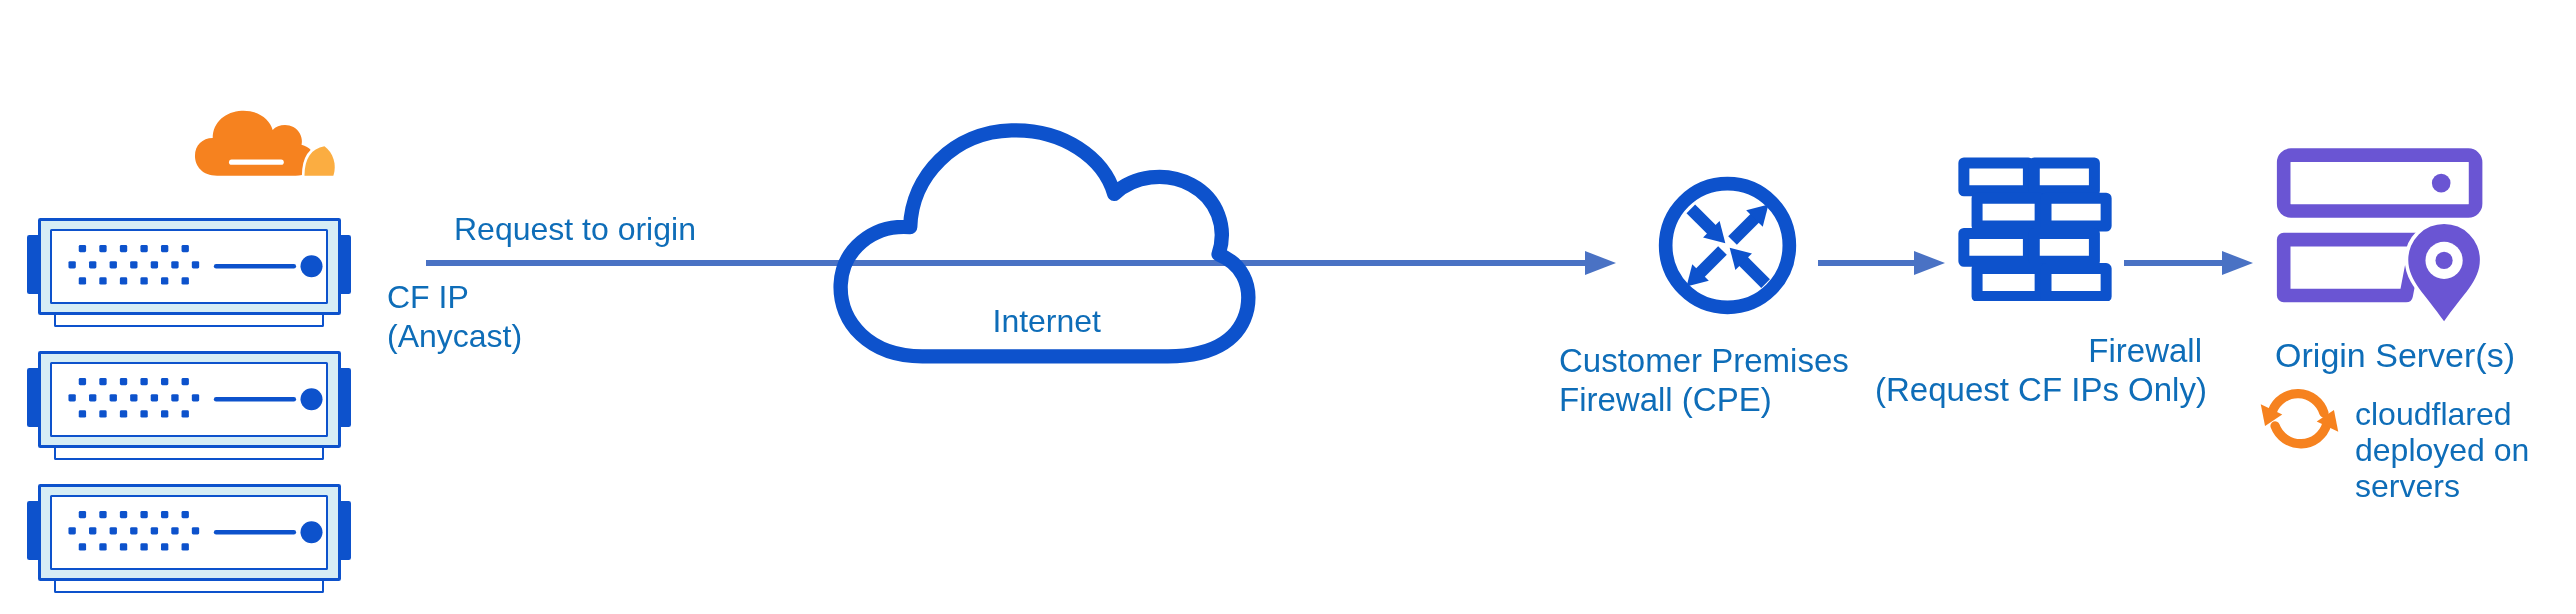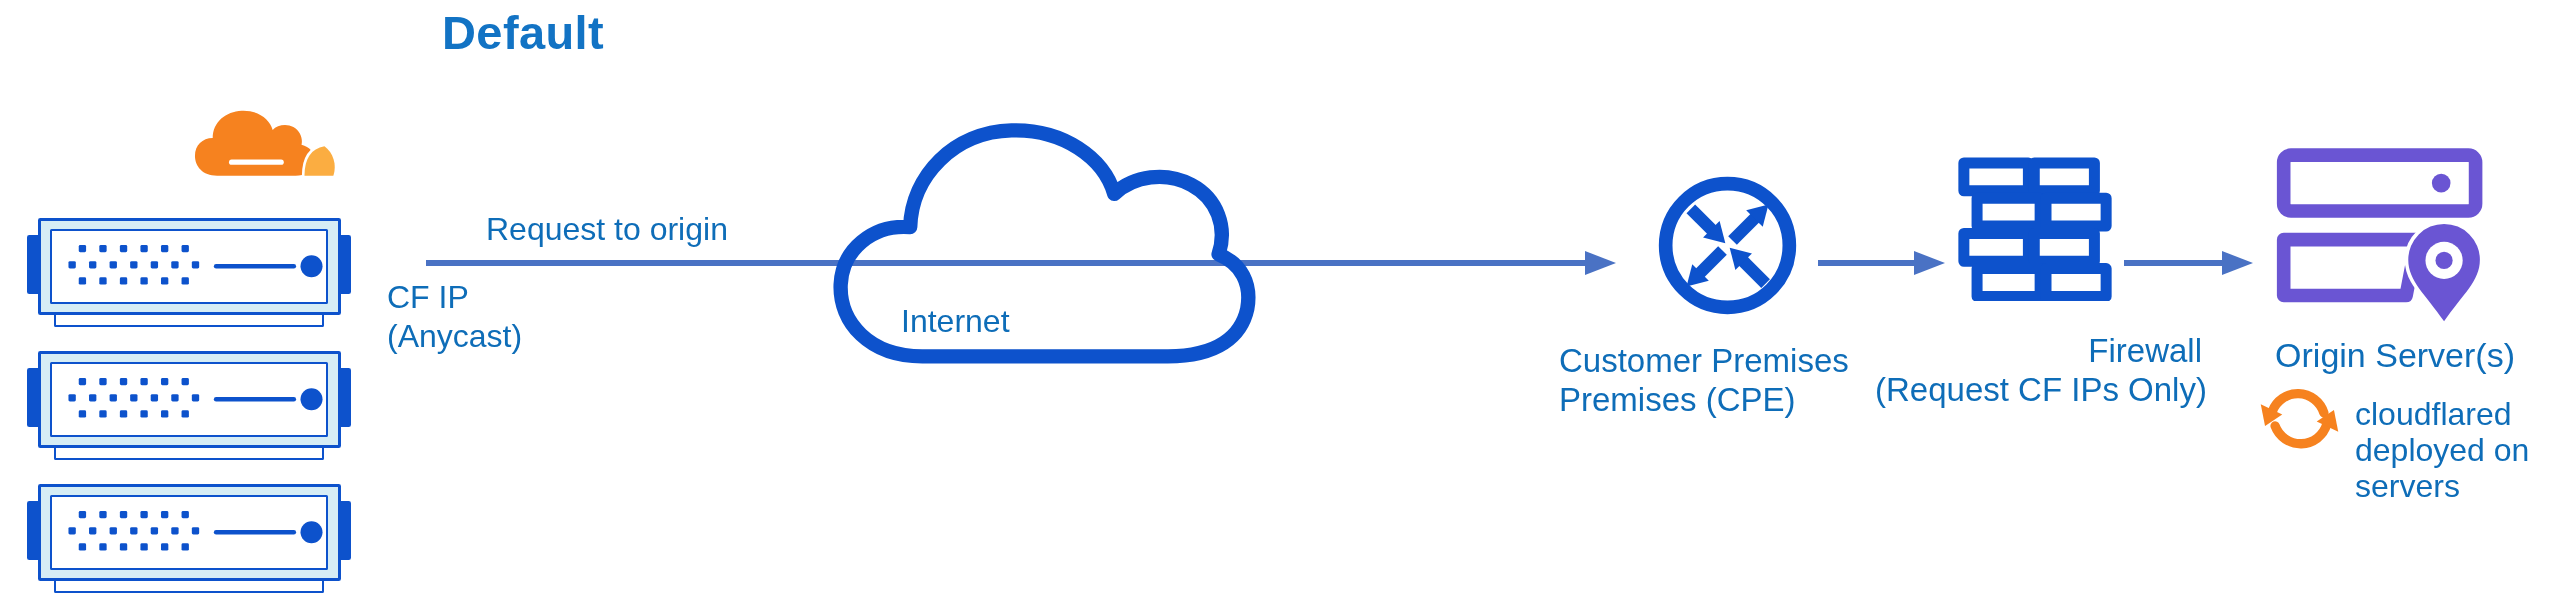--- a/index.html
+++ b/index.html
@@ -32,34 +32,33 @@
             border:2.3px solid var(--icon-blue);border-radius:1.5px;z-index:0;}
 
   
   .harrow{height:6px;background:var(--line-blue);}
   .harrow::after{content:'';position:absolute;right:-31px;top:50%;transform:translateY(-50%);
                  width:0;height:0;border-left:31px solid var(--line-blue);
                  border-top:12px solid transparent;border-bottom:12px solid transparent;}
 
   .lbl{font-size:33px;line-height:39px;white-space:nowrap;}
   .lbl-c{text-align:right;}
-  .request{left:454px;top:210px;font-size:32px;margin-left:32px;}
+  .request{left:454px;top:210px;font-size:32px;}
   .ip{left:387px;top:278px;white-space:pre-line;font-size:32px;}
-  .internet-lbl{left:901px;top:302px;width:200px;text-align:left;font-size:32px;}
+  .internet-lbl{left:901px;top:302px;width:200px;text-align:right;font-size:32px;}
   .cpe-lbl{left:1559px;top:341px;}
   .fwl{left:1875px;top:331px;width:327px;}
   .origin-lbl{left:2255px;top:336px;width:260px;text-align:right;font-size:34px;}
   .note{left:2355px;top:396px;width:206px;font-size:32px;line-height:36px;}
 </style>
 </head>
 <body>
 
 <div id="canvas">
 
-  <div class="abs title">Default</div>
 
   <span class="abs" style="left:192px;top:107px;">
     <svg width="148" height="77" viewBox="0 0 200 102">
       <path fill="var(--orange)" d="M34,92 C14,92 4,79 4,65 C4,51 14,41 28,41 C28,19 46,5 67,4 C89,3 105,15 109,30 C115,23 128,21 137,26 C146,31 150,41 148,50 C160,53 168,63 166,74 C164,86 152,92 140,92 Z"></path>
       <rect x="50" y="70" width="74" height="7" rx="3.5" fill="#fff"></rect>
       <path fill="var(--orange-light)" stroke="#fff" stroke-width="7" paint-order="stroke" d="M152,92 C152,69 161,55 179,52 C191,61 196,77 191,92 Z"></path>
     </svg>
   </span>
 
   <div class="abs server" style="left:27px;top:218px;">
@@ -192,21 +191,21 @@
       <g class="fb">
         <polygon points="102,102 71,94 94,71"></polygon>
         <polygon points="162,48 154,79 131,56"></polygon>
         <polygon points="48,162 56,131 79,154"></polygon>
         <polygon points="108,108 139,116 116,139"></polygon>
       </g>
     </svg>
   </span>
   <div class="abs lbl txt cpe-lbl">
     <div>Customer Premises</div>
-    <div>Premises (CPE)</div>
+    <div>Firewall (CPE)</div>
   </div>
 
   <div class="abs harrow" style="left:1818px;top:260px;width:96px;"></div>
 
   <span class="abs" style="left:1958px;top:157px;">
     <svg width="154" height="144" viewBox="0 0 210 196">
       <g class="sb fw" stroke-width="15" stroke-linejoin="round">
         <rect x="8" y="8" width="88" height="38"></rect>
           <rect x="104" y="8" width="82" height="38"></rect>
         <rect x="26" y="56" width="86" height="38"></rect>

